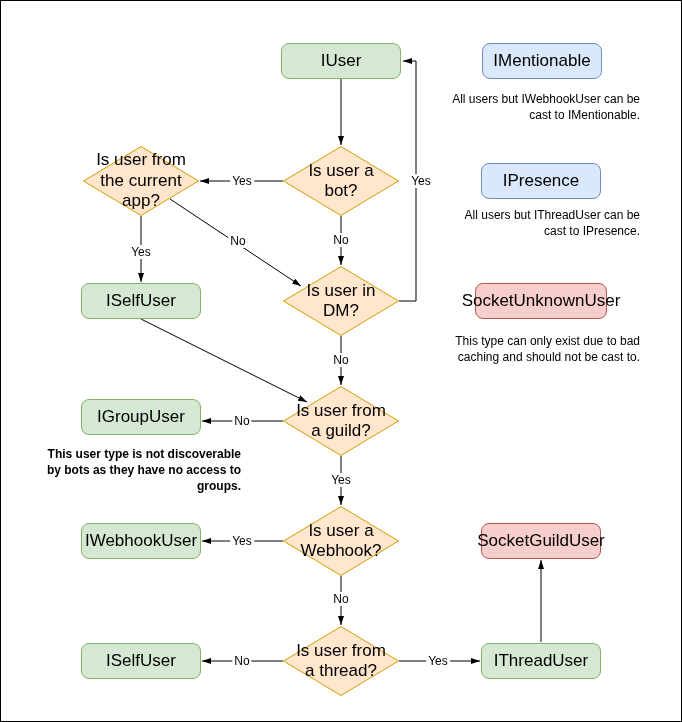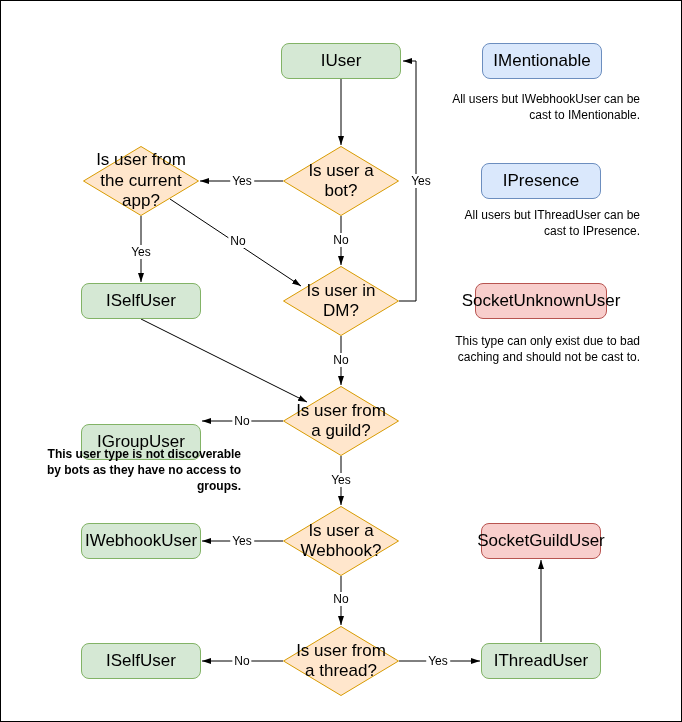--- a/index.html
+++ b/index.html
@@ -91,21 +91,21 @@
   </div>
   <div class="node box blue" style="left:480px; top:162px;">
     <span>IPresence</span>
   </div>
   <div class="node box red wide" style="left:474px; top:282px;">
     <span>SocketUnknownUser</span>
   </div>
   <div class="node box green" style="left:80px; top:282px;">
     <span>ISelfUser</span>
   </div>
-  <div class="node box green" style="left:80px; top:423px;">
+  <div class="node box green" style="left:80px; top:398px;">
     <span>IGroupUser</span>
   </div>
   <div class="node box green" style="left:80px; top:522px;">
     <span>IWebhookUser</span>
   </div>
   <div class="node box red" style="left:480px; top:522px;">
     <span>SocketGuildUser</span>
   </div>
   <div class="node box green" style="left:80px; top:642px;">
     <span>ISelfUser</span>

